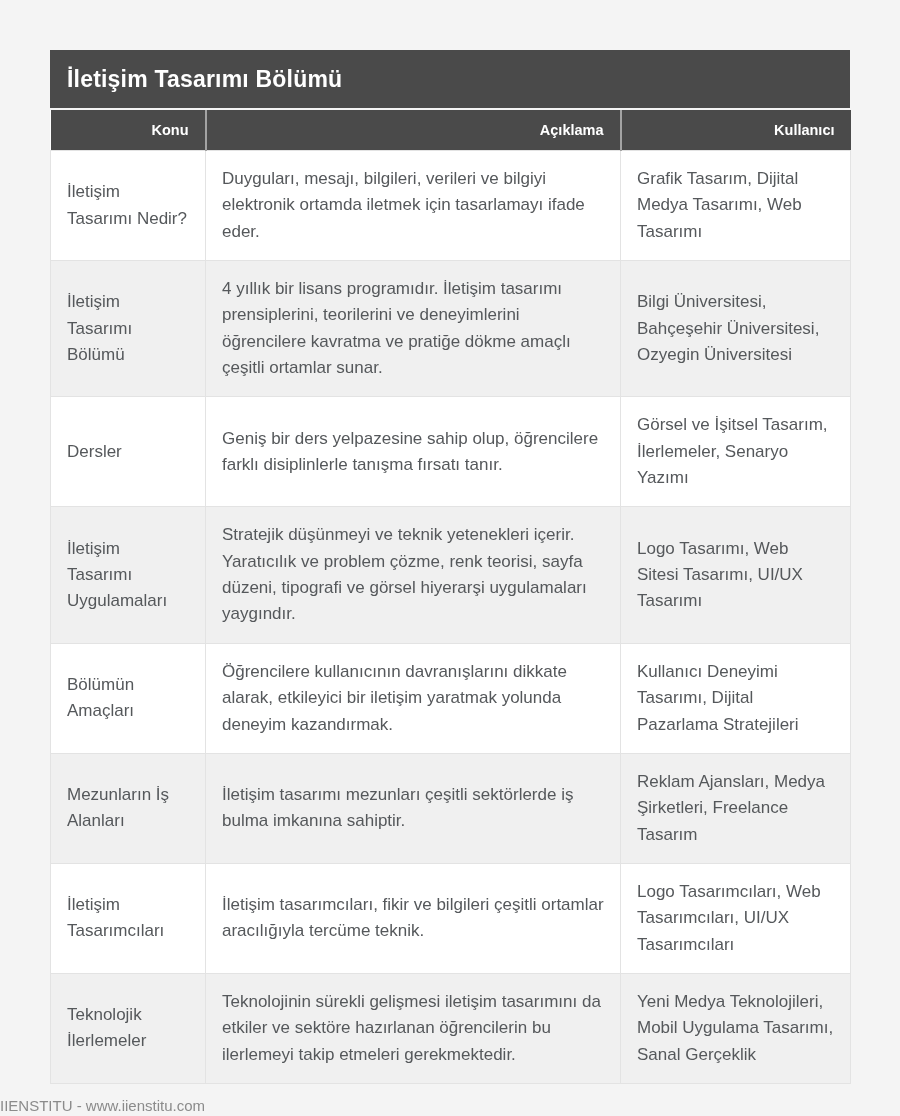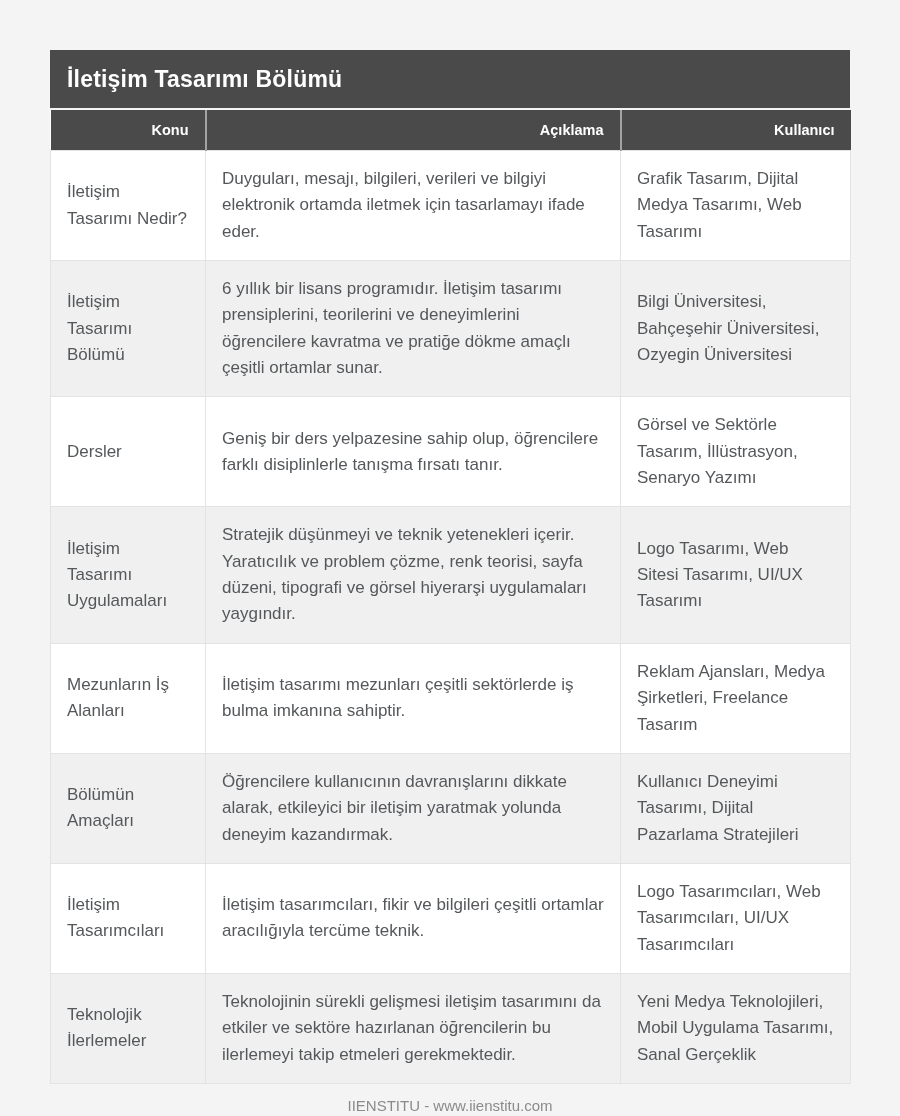--- a/index.html
+++ b/index.html
@@ -57,21 +57,20 @@
     font-size:17px;
     line-height:1.55;
     color:var(--body-text);
     padding:15px 16px;
     vertical-align:middle;
     border:1px solid var(--border);
   }
   tbody tr:nth-child(even) td{background:var(--row-alt-bg);}
   tbody tr:nth-child(odd) td{background:var(--row-bg);}
   .footer{
-    text-align:center;
     color:var(--footer-text);
     font-size:15px;
     margin-top:13px;
   }
 </style>
 </head>
 <body>
 
 <div class="card">
   <div class="title-bar">İletişim Tasarımı Bölümü</div>
@@ -89,42 +88,42 @@
       </tr>
     </thead>
     <tbody>
         <tr>
           <td>İletişim Tasarımı Nedir?</td>
           <td>Duyguları, mesajı, bilgileri, verileri ve bilgiyi elektronik ortamda iletmek için tasarlamayı ifade eder.</td>
           <td>Grafik Tasarım, Dijital Medya Tasarımı, Web Tasarımı</td>
         </tr>
         <tr>
           <td>İletişim Tasarımı Bölümü</td>
-          <td>6 yıllık bir lisans programıdır. İletişim tasarımı prensiplerini, teorilerini ve deneyimlerini öğrencilere kavratma ve pratiğe dökme amaçlı çeşitli ortamlar sunar.</td>
+          <td>4 yıllık bir lisans programıdır. İletişim tasarımı prensiplerini, teorilerini ve deneyimlerini öğrencilere kavratma ve pratiğe dökme amaçlı çeşitli ortamlar sunar.</td>
           <td>Bilgi Üniversitesi, Bahçeşehir Üniversitesi, Ozyegin Üniversitesi</td>
         </tr>
         <tr>
           <td>Dersler</td>
           <td>Geniş bir ders yelpazesine sahip olup, öğrencilere farklı disiplinlerle tanışma fırsatı tanır.</td>
-          <td>Görsel ve Sektörle Tasarım, İllüstrasyon, Senaryo Yazımı</td>
+          <td>Görsel ve İşitsel Tasarım, İlerlemeler, Senaryo Yazımı</td>
         </tr>
         <tr>
           <td>İletişim Tasarımı Uygulamaları</td>
           <td>Stratejik düşünmeyi ve teknik yetenekleri içerir. Yaratıcılık ve problem çözme, renk teorisi, sayfa düzeni, tipografi ve görsel hiyerarşi uygulamaları yaygındır.</td>
           <td>Logo Tasarımı, Web Sitesi Tasarımı, UI/UX Tasarımı</td>
         </tr>
         <tr>
+          <td>Bölümün Amaçları</td>
+          <td>Öğrencilere kullanıcının davranışlarını dikkate alarak, etkileyici bir iletişim yaratmak yolunda deneyim kazandırmak.</td>
+          <td>Kullanıcı Deneyimi Tasarımı, Dijital Pazarlama Stratejileri</td>
+        </tr>
+        <tr>
           <td>Mezunların İş Alanları</td>
           <td>İletişim tasarımı mezunları çeşitli sektörlerde iş bulma imkanına sahiptir.</td>
           <td>Reklam Ajansları, Medya Şirketleri, Freelance Tasarım</td>
-        </tr>
-        <tr>
-          <td>Bölümün Amaçları</td>
-          <td>Öğrencilere kullanıcının davranışlarını dikkate alarak, etkileyici bir iletişim yaratmak yolunda deneyim kazandırmak.</td>
-          <td>Kullanıcı Deneyimi Tasarımı, Dijital Pazarlama Stratejileri</td>
         </tr>
         <tr>
           <td>İletişim Tasarımcıları</td>
           <td>İletişim tasarımcıları, fikir ve bilgileri çeşitli ortamlar aracılığıyla tercüme teknik.</td>
           <td>Logo Tasarımcıları, Web Tasarımcıları, UI/UX Tasarımcıları</td>
         </tr>
         <tr>
           <td>Teknolojik İlerlemeler</td>
           <td>Teknolojinin sürekli gelişmesi iletişim tasarımını da etkiler ve sektöre hazırlanan öğrencilerin bu ilerlemeyi takip etmeleri gerekmektedir.</td>
           <td>Yeni Medya Teknolojileri, Mobil Uygulama Tasarımı, Sanal Gerçeklik</td>

